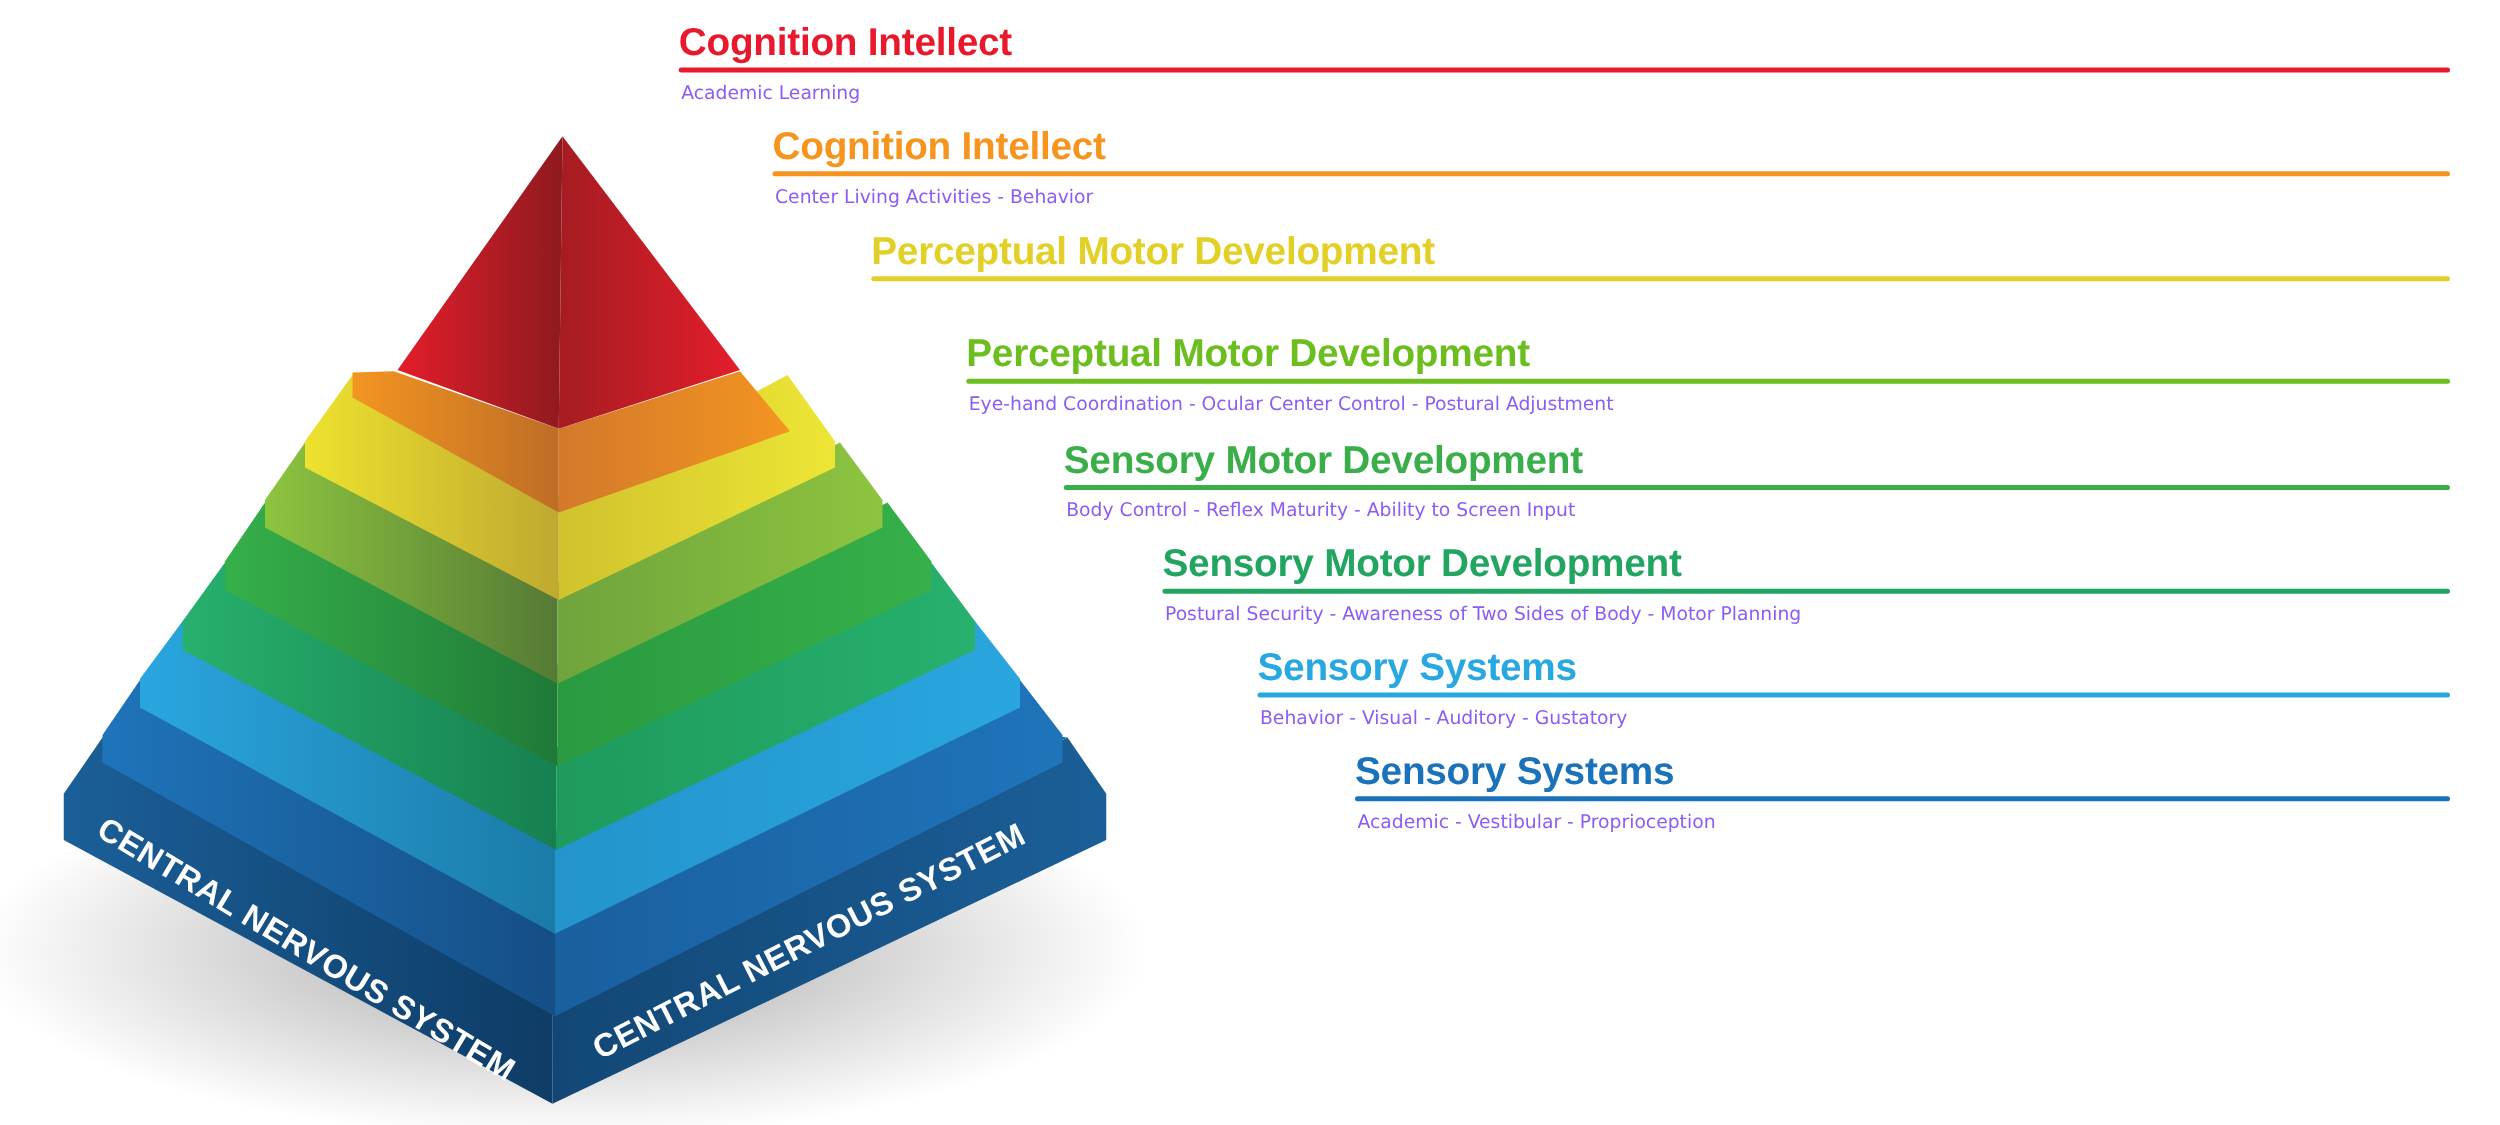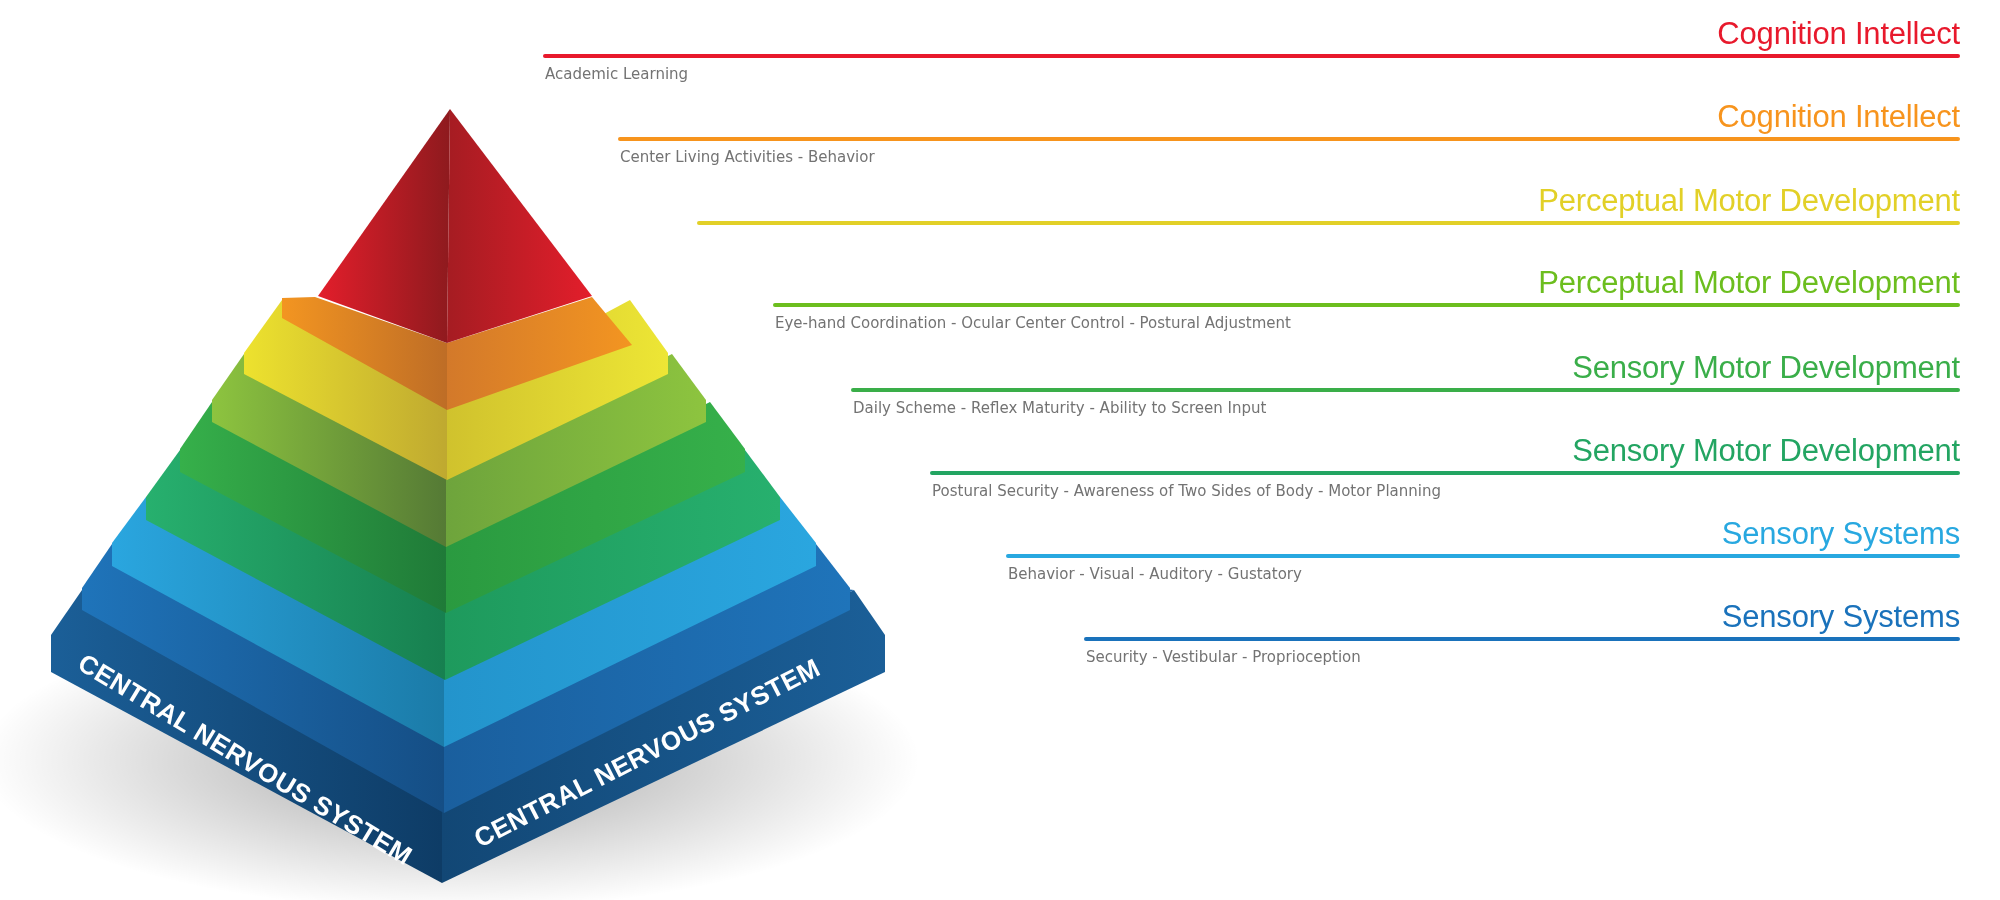--- a/index.html
+++ b/index.html
@@ -1,21 +1,21 @@
 <!DOCTYPE html>
 <html><head>
 <meta charset="utf-8">
 <style>
   html, body { margin:0; padding:0; background:#ffffff; }
   body { width:2000px; height:900px; position:relative; overflow:hidden; font-family:"Liberation Sans", "DejaVu Sans", sans-serif; }
   #pyramid { position:absolute; left:0; top:0; width:1000px; height:900px; }
   .level { position:absolute; right:40px; }
-  .level .title { font-family:"Liberation Sans", sans-serif; font-weight:normal; font-size:31px; line-height:36px; letter-spacing:-0.2px; white-space:nowrap;text-align:right; }
+  .level .title { font-family:"Liberation Sans", sans-serif; font-weight:bold; font-size:31px; line-height:36px; letter-spacing:-0.2px; white-space:nowrap; }
   .level .rule { height:4px; border-radius:2px; margin-top:2px; }
-  .level .sub { font-family:"DejaVu Sans", sans-serif; font-size:15px; line-height:20px; color:#737373; margin-top:6px; padding-left:2px; white-space:nowrap; }
+  .level .sub { font-family:"DejaVu Sans", sans-serif; font-size:15px; line-height:20px; color:#8b5cf6; margin-top:6px; padding-left:2px; white-space:nowrap; }
   .cns { font-family:"Liberation Sans", sans-serif; font-weight:bold; font-size:26px; fill:#ffffff; letter-spacing:0.5px; }
 </style>
 </head>
 <body>
 
 <svg id="pyramid" viewBox="0 0 1000 900" xmlns="http://www.w3.org/2000/svg">
   <defs>
     <radialGradient id="shadow" cx="0.5" cy="0.5" r="0.5">
       <stop offset="0" stop-color="#000" stop-opacity="0.35"></stop>
       <stop offset="1" stop-color="#000" stop-opacity="0"></stop>
@@ -165,32 +165,32 @@
 
 <div class="level" style="left:773px; top:265px;">
   <div class="title" style="color:#6CBE1E;">Perceptual Motor Development</div>
   <div class="rule" style="background:#6CBE1E;"></div>
   <div class="sub">Eye-hand Coordination - Ocular Center Control - Postural Adjustment</div>
 </div>
 
 <div class="level" style="left:851px; top:350px;">
   <div class="title" style="color:#3AAE49;">Sensory Motor Development</div>
   <div class="rule" style="background:#3AAE49;"></div>
-  <div class="sub">Daily Scheme - Reflex Maturity - Ability to Screen Input</div>
+  <div class="sub">Body Control - Reflex Maturity - Ability to Screen Input</div>
 </div>
 
 <div class="level" style="left:930px; top:433px;">
   <div class="title" style="color:#23A562;">Sensory Motor Development</div>
   <div class="rule" style="background:#23A562;"></div>
   <div class="sub">Postural Security - Awareness of Two Sides of Body - Motor Planning</div>
 </div>
 
 <div class="level" style="left:1006px; top:516px;">
   <div class="title" style="color:#28A8E0;">Sensory Systems</div>
   <div class="rule" style="background:#28A8E0;"></div>
   <div class="sub">Behavior - Visual - Auditory - Gustatory</div>
 </div>
 
 <div class="level" style="left:1084px; top:599px;">
   <div class="title" style="color:#1A72BB;">Sensory Systems</div>
   <div class="rule" style="background:#1A72BB;"></div>
-  <div class="sub">Security - Vestibular - Proprioception</div>
+  <div class="sub">Academic - Vestibular - Proprioception</div>
 </div>
 
 </body></html>

